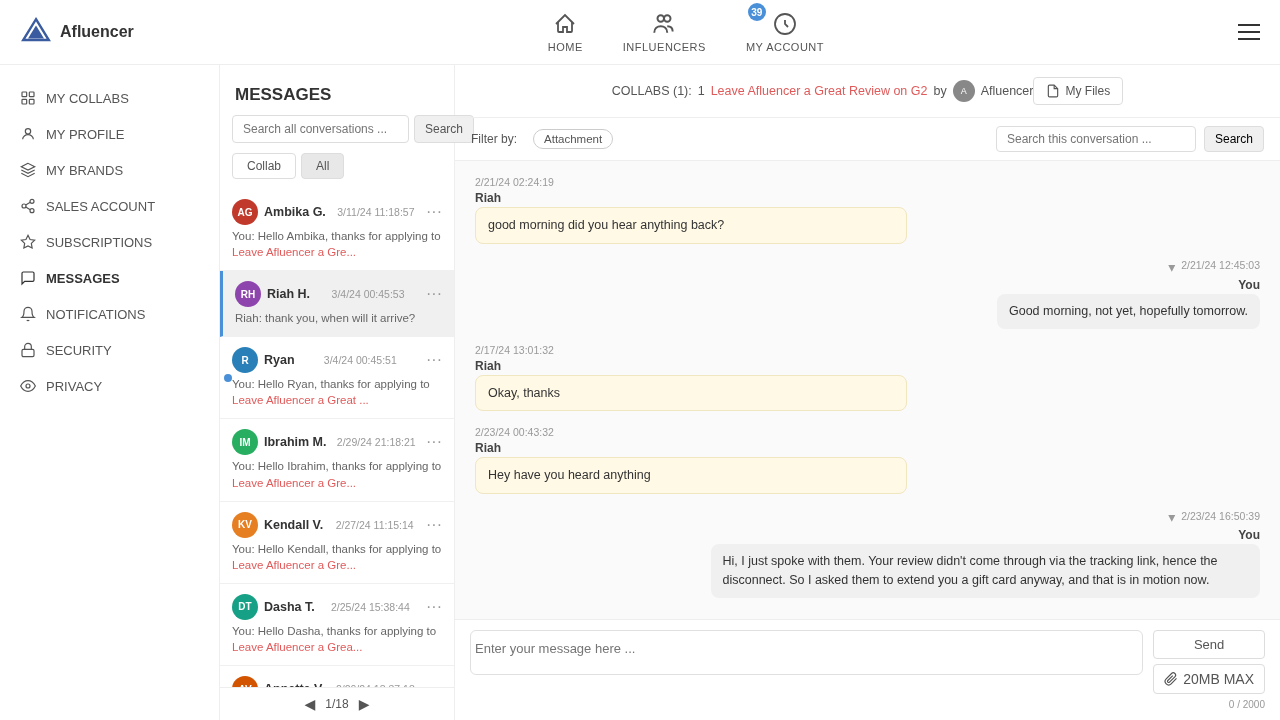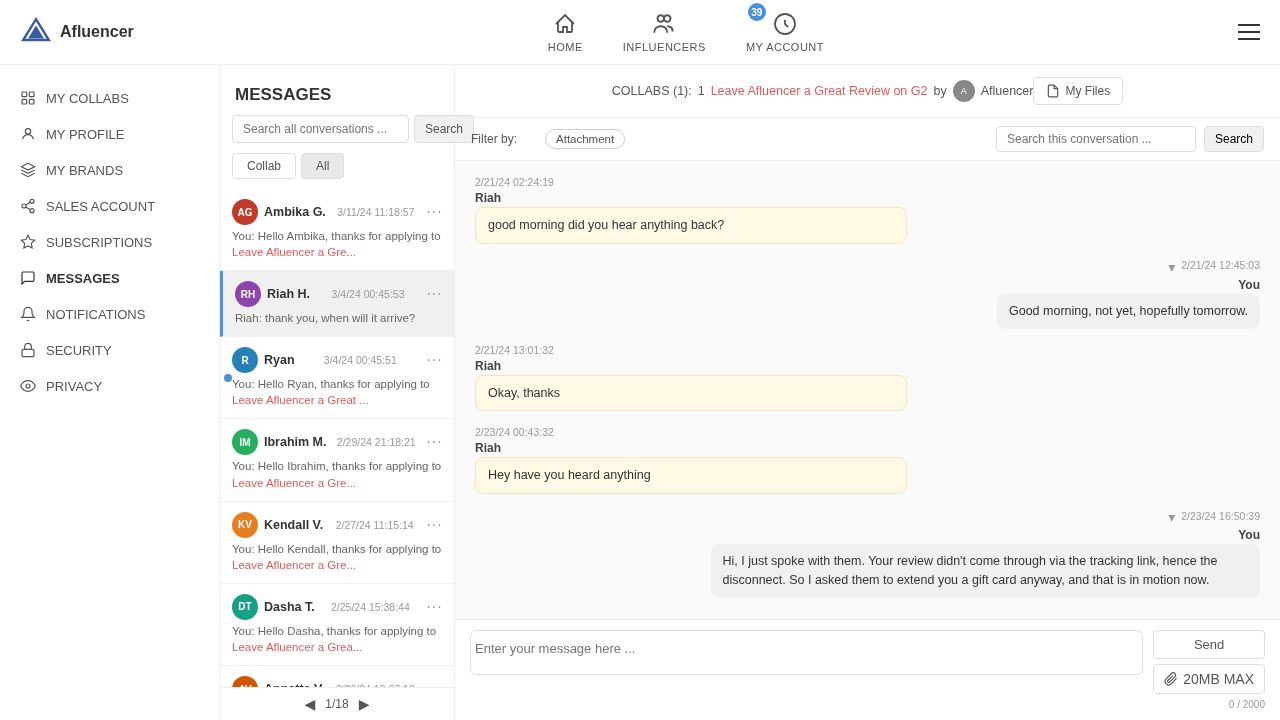--- a/index.html
+++ b/index.html
@@ -50,21 +50,21 @@
     .pag-btn { background: none; border: none; cursor: pointer; color: #555; font-size: 14px; }
     .pag-info { font-size: 12px; color: #555; }
 
     
     .chat-panel { flex: 1; display: flex; flex-direction: column; overflow: hidden; }
     .chat-header { padding: 12px 16px; border-bottom: 1px solid #eee; display: flex; align-items: center; justify-content: center; }
     .collabs-label { font-size: 12.5px; color: #555; display: flex; align-items: center; gap: 6px; }
     .collab-link { color: #e05a5a; text-decoration: none; font-size: 12.5px; }
     .collab-avatar { width: 22px; height: 22px; border-radius: 50%; background: #888; display: inline-flex; align-items: center; justify-content: center; font-size: 9px; color: white; }
     .my-files-btn { background: #fff; border: 1px solid #ddd; border-radius: 4px; padding: 6px 12px; font-size: 12px; cursor: pointer; display: flex; align-items: center; gap: 5px; color: #555; }
-    .filter-bar { padding: 8px 16px; border-bottom: 1px solid #eee; display: flex; align-items: center; gap: 28px; }
+    .filter-bar { padding: 8px 16px; border-bottom: 1px solid #eee; display: flex; align-items: center; gap: 16px; }
     .filter-label { font-size: 12px; color: #555; }
     .attachment-badge { border: 1px solid #ccc; border-radius: 12px; padding: 3px 10px; font-size: 11.5px; color: #555; }
     .conv-search-row { display: flex; align-items: center; gap: 8px; margin-left: auto; }
     .conv-search-input { border: 1px solid #ddd; border-radius: 4px; padding: 5px 10px; font-size: 12px; width: 200px; outline: none; color: #666; }
     .conv-search-btn { background: #f0f0f0; border: 1px solid #ddd; border-radius: 4px; padding: 5px 10px; font-size: 12px; cursor: pointer; }
 
     
     .messages-area { flex: 1; overflow-y: auto; padding: 15px 20px; display: flex; flex-direction: column; gap: 15px; background: #fafafa; }
     .msg-bubble-left { max-width: 55%; }
     .msg-bubble-right { max-width: 55%; align-self: flex-end; }
@@ -368,21 +368,21 @@
           <div style="display:flex;align-items:center;justify-content:flex-end;gap:6px;margin-bottom:3px;">
             <span class="chevron-down">▾</span>
             <span class="msg-date-right">2/21/24 12:45:03</span>
           </div>
           <div class="msg-you">You</div>
           <div class="msg-text-right">Good morning, not yet, hopefully tomorrow.</div>
         </div>
       </div>
 
       <div class="msg-bubble-left">
-        <div class="msg-meta">2/21/24 13:01:32</div>
+        <div class="msg-meta">2/17/24 13:01:32</div>
         <div class="msg-sender">Riah</div>
         <div class="msg-text">Okay, thanks</div>
       </div>
 
       <div class="msg-bubble-left">
         <div class="msg-meta">2/23/24 00:43:32</div>
         <div class="msg-sender">Riah</div>
         <div class="msg-text">Hey have you heard anything</div>
       </div>
 

